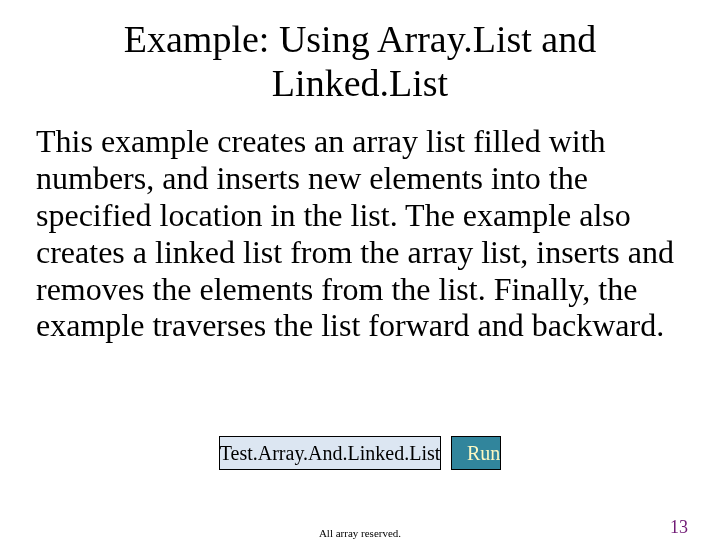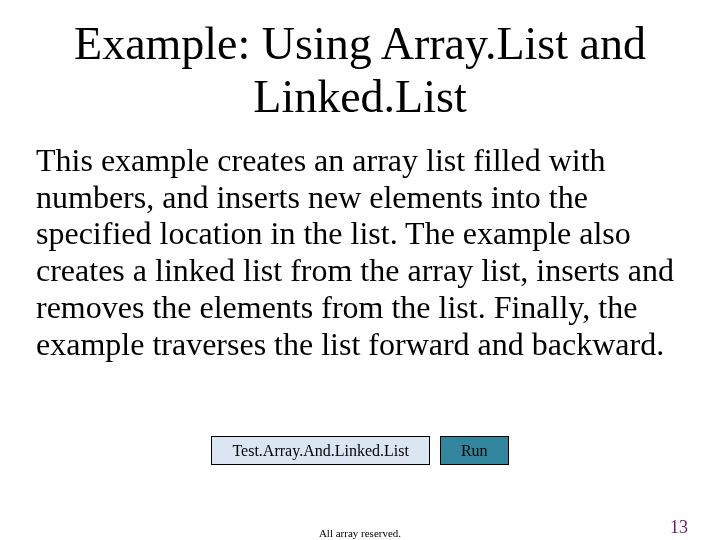--- a/index.html
+++ b/index.html
@@ -13,21 +13,21 @@
     overflow: hidden;
     position: relative;
   }
   .slide {
     width: 720px;
     height: 540px;
     position: relative;
     box-sizing: border-box;
   }
   .title {
-    font-size: 46px;
+    font-size: 38px;
     text-align: center;
     margin: 18px 60px 18px 60px;
     line-height: 1.15;
     font-weight: normal;
   }
   .body-text {
     font-size: 32px;
     line-height: 1.15;
     margin: 0 36px 0 36px;
     text-align: left;
@@ -37,37 +37,37 @@
     left: 0;
     right: 0;
     top: 418px;
     display: flex;
     justify-content: center;
     gap: 10px;
     align-items: stretch;
   }
   .btn {
     font-family: "Times New Roman", Times, serif;
-    font-size: 16px;
+    font-size: 20px;
     background: #c6d9f1;
     border: 1px solid #000;
-    padding: 4px 20px;
+    padding: 4px 0;
     line-height: 1.2;
     cursor: pointer;
   }
   .btn.code {
     background: #dce6f2;
     min-width: 200px;
     text-align: center;
   }
   .btn.run {
     background: #31859c;
-    color: #000000;
+    color: #fef9c3;
     min-width: 50px;
-    text-align: center;
+    text-align: right;
     border: 1px solid #000;
   }
   .footer {
     position: absolute;
     bottom: 18px;
     left: 0;
     right: 0;
     text-align: center;
     font-size: 11px;
     color: #000;

